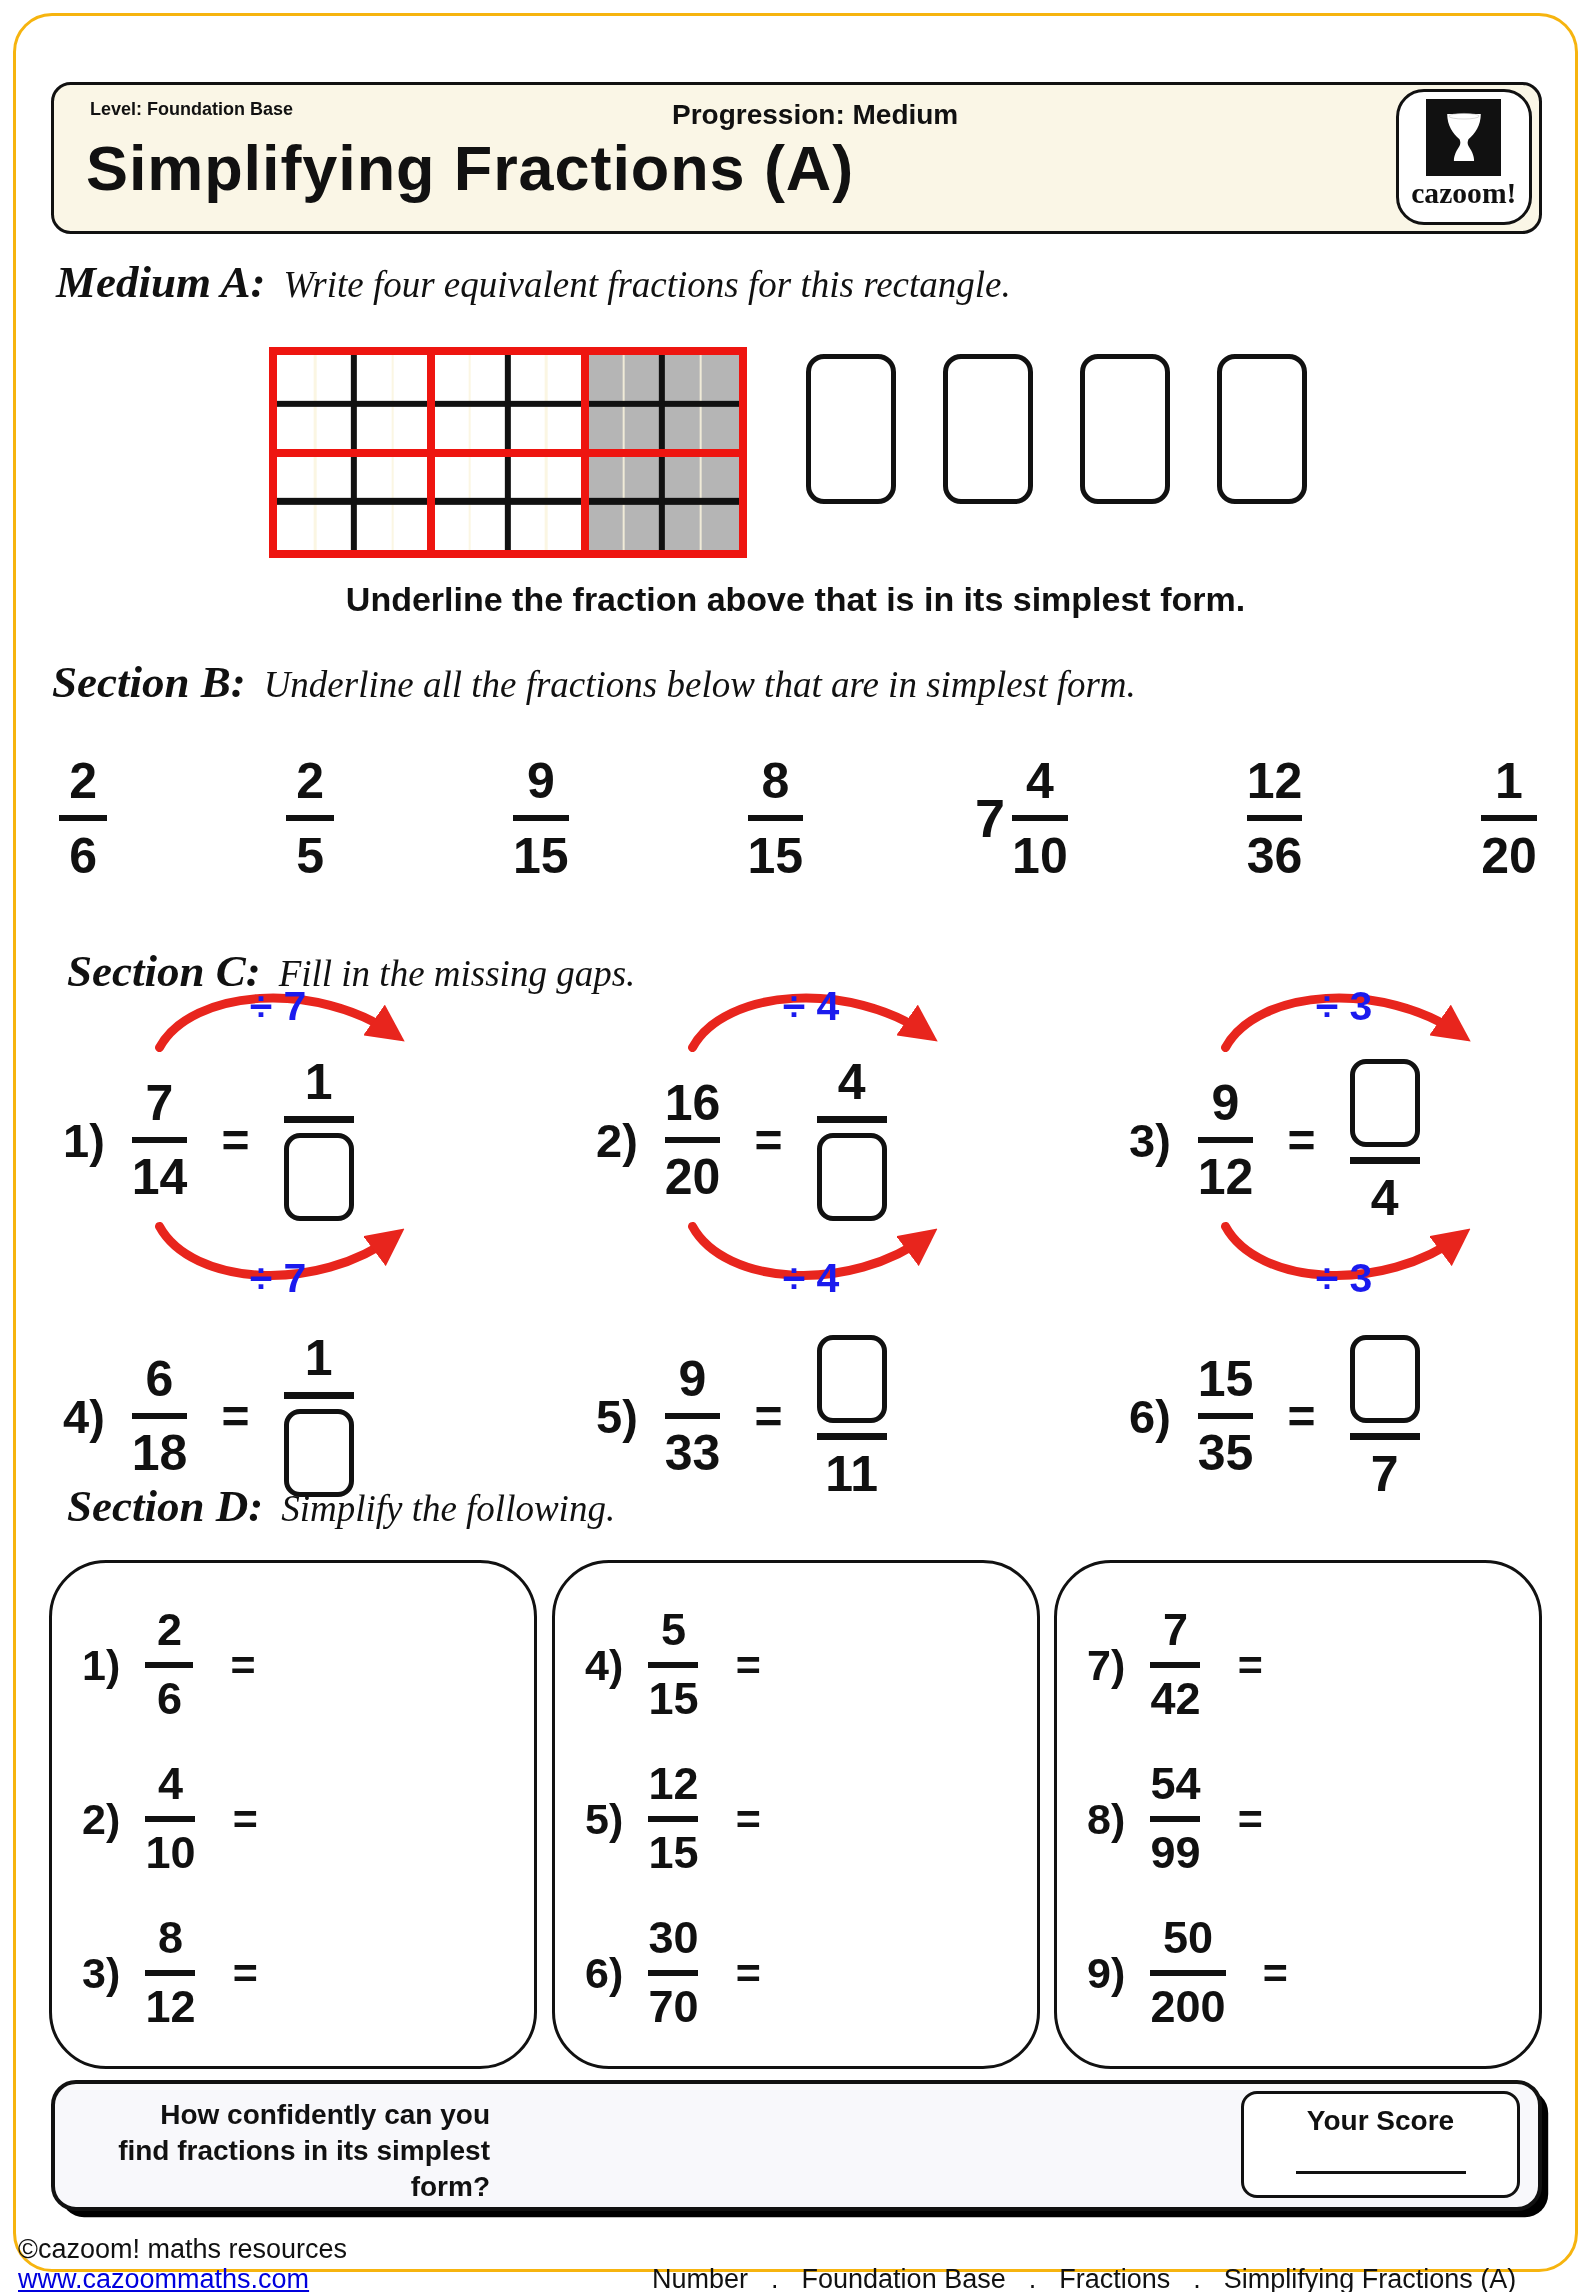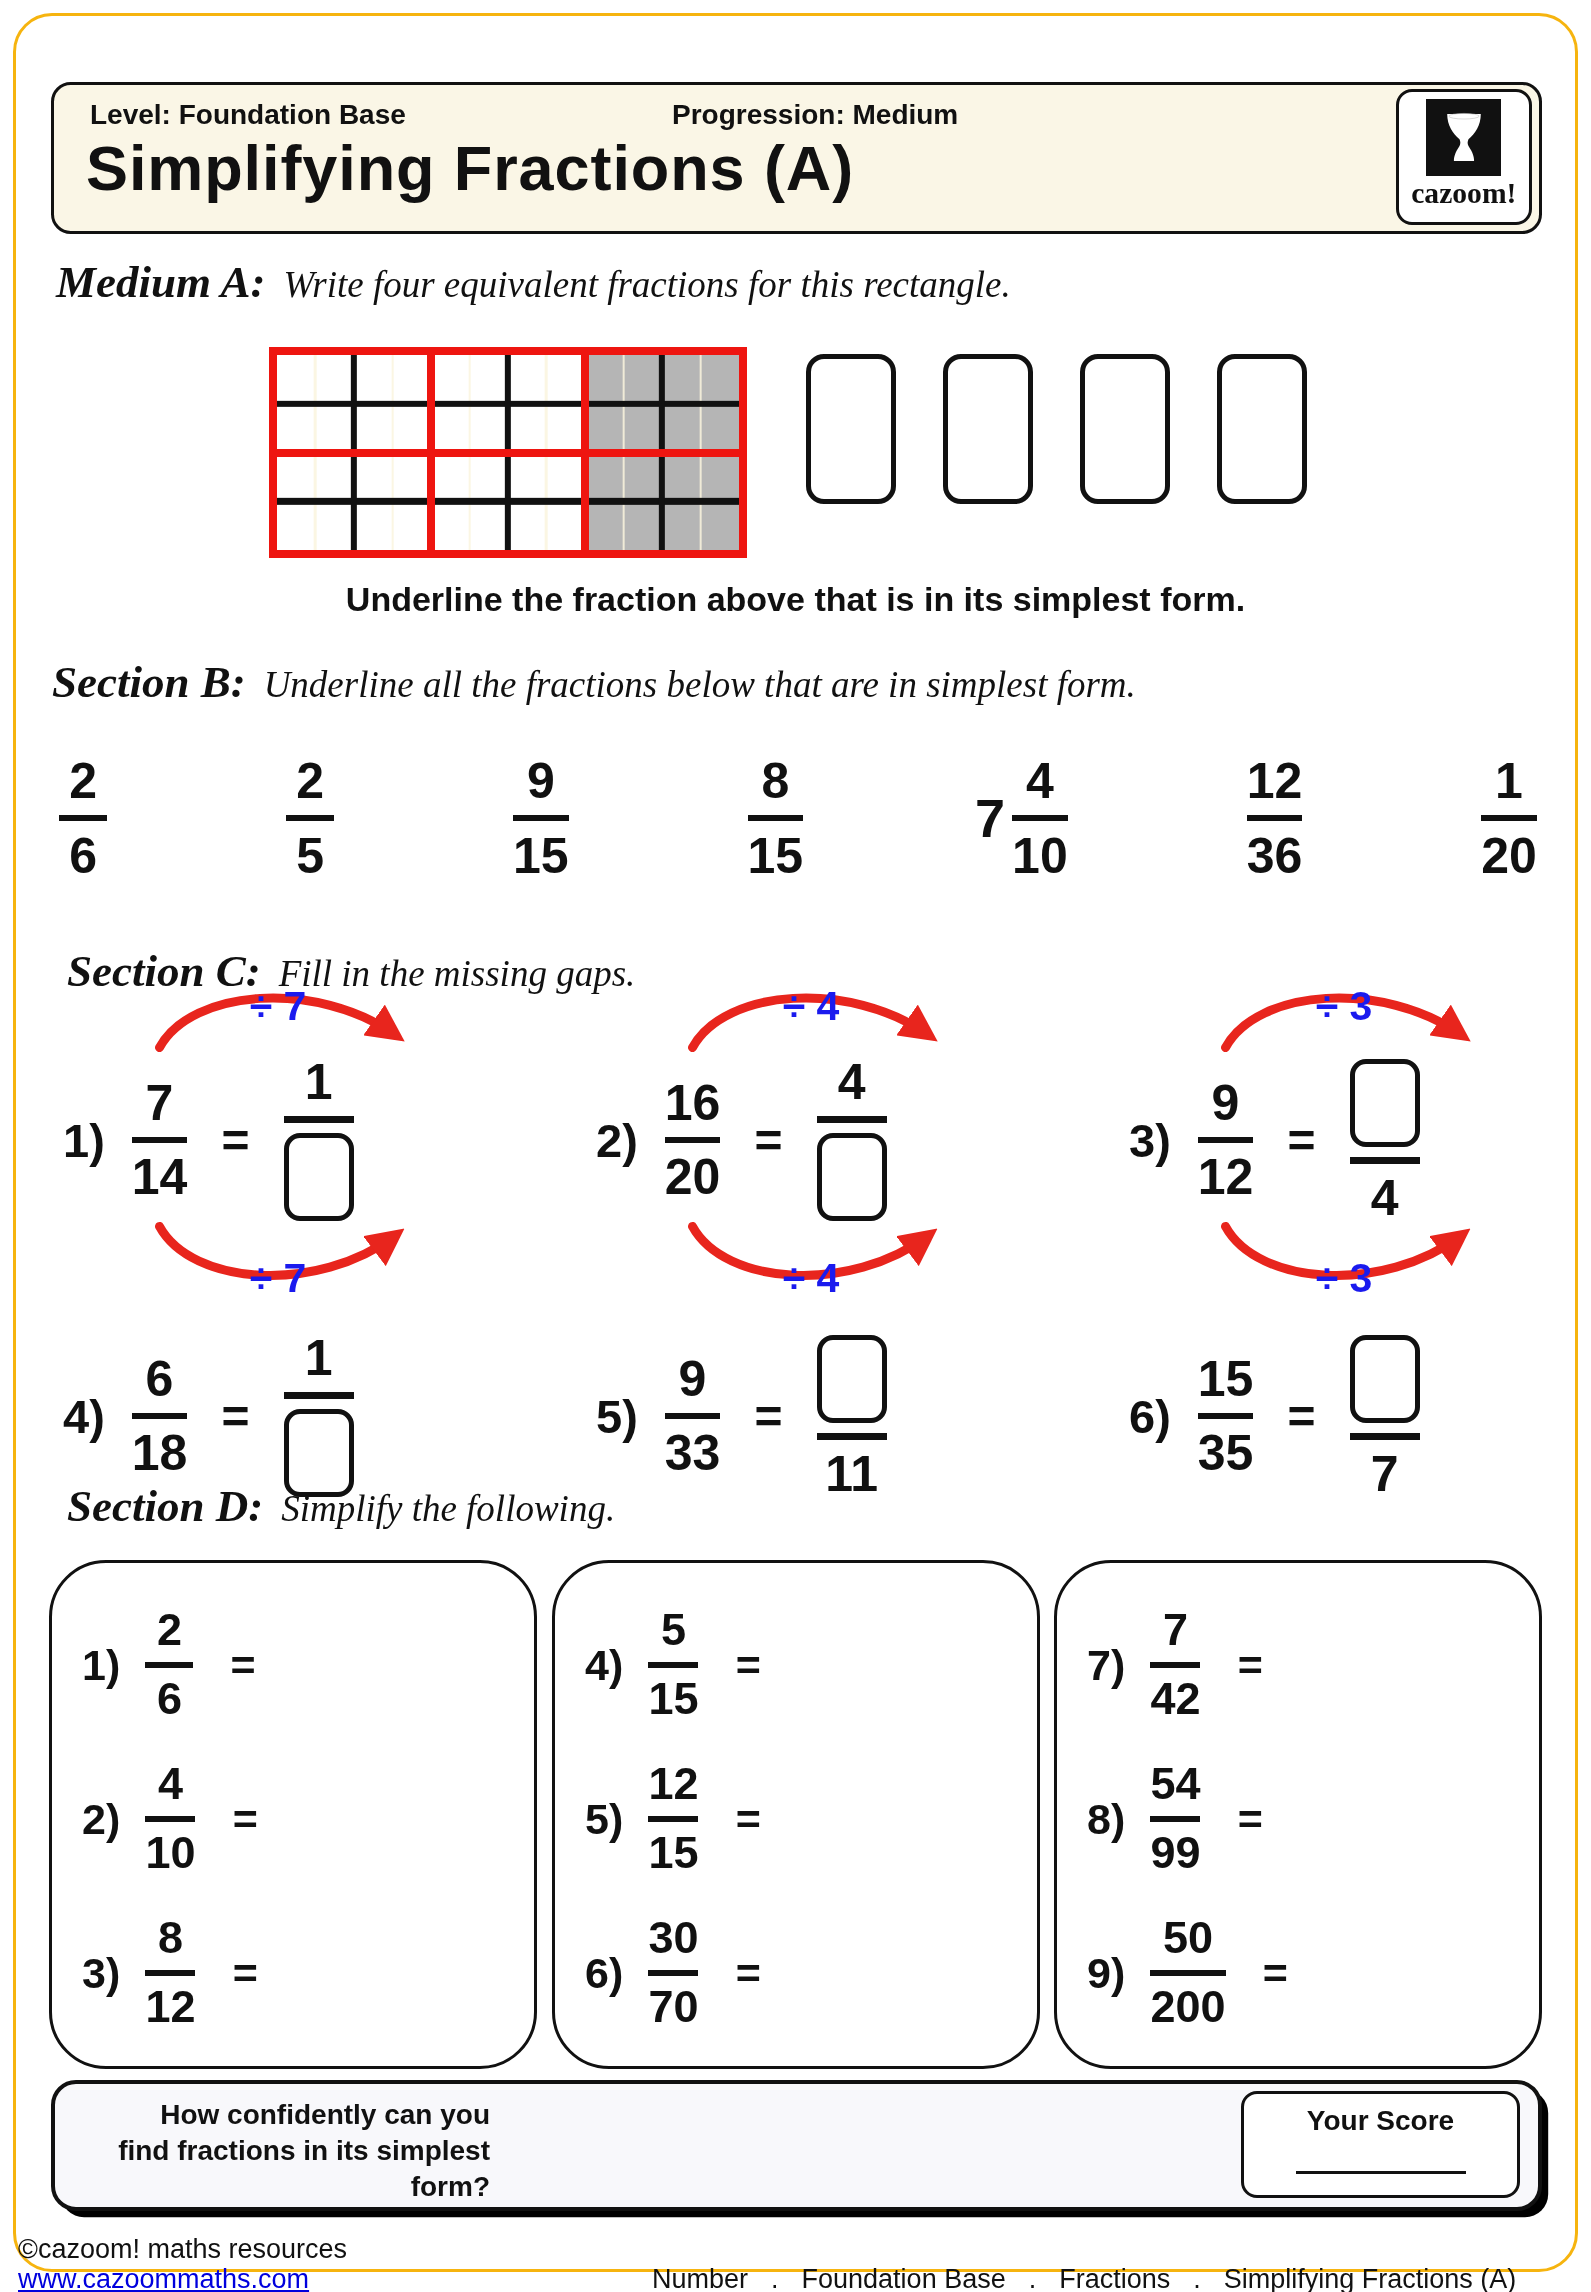--- a/index.html
+++ b/index.html
@@ -6,25 +6,25 @@
   body{
     width:1591px;height:2293px;position:relative;background:#ffffff;
     font-family:"Liberation Sans",sans-serif;color:#111;overflow:hidden;
   }
   .page-border{position:absolute;left:12.5px;top:12.5px;width:1559px;height:2253px;
     border:3.6px solid #f6b40f;border-radius:39px;}
 
   
   .header{position:absolute;left:51px;top:82px;width:1491px;height:152px;
     background:#faf6e6;border:3.6px solid #111;border-radius:19.7px;box-sizing:border-box;}
-  .level{position:absolute;left:36px;top:14.3px;font-size:28px;font-weight:bold;}
+  .level{position:absolute;left:36px;top:14.3px;font-size:18px;font-weight:bold;}
   .progression{position:absolute;left:618px;top:14.3px;font-size:28px;font-weight:bold;}
   .title{position:absolute;left:32px;top:47px;font-size:63px;font-weight:bold;letter-spacing:0.9px;}
   .logo{position:absolute;right:7.2px;top:3.6px;width:136px;height:136px;background:#fff;
-    border:3.6px solid #111;border-radius:16px;box-sizing:border-box;
+    border:3.6px solid #111;border-radius:28px;box-sizing:border-box;
     display:flex;flex-direction:column;align-items:center;}
   .logo-square{width:75px;height:77px;background:#111;margin-top:7.2px;
     display:flex;align-items:center;justify-content:center;}
   .logo-text{font-family:"Liberation Serif",serif;font-weight:bold;font-size:29.6px;margin-top:0.9px;}
 
   
   .sec-head{position:absolute;font-family:"Liberation Serif",serif;white-space:nowrap;}
   .sec-title{font-weight:bold;font-style:italic;font-size:45px;}
   .sec-instr{font-style:italic;font-size:37px;margin-left:14.3px;}
 

